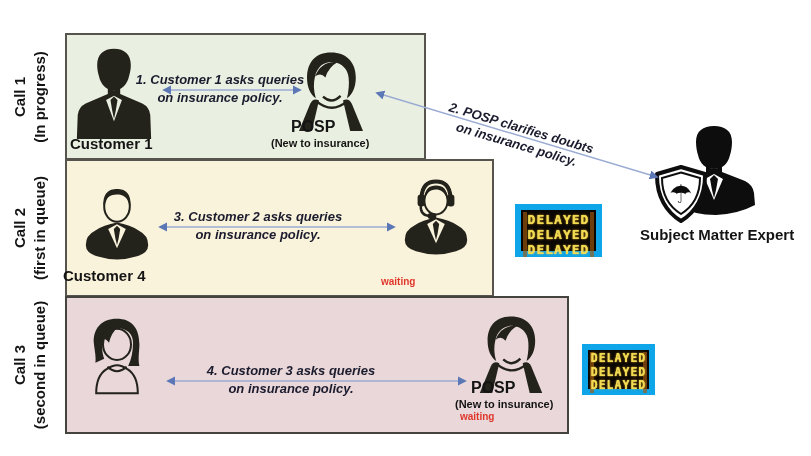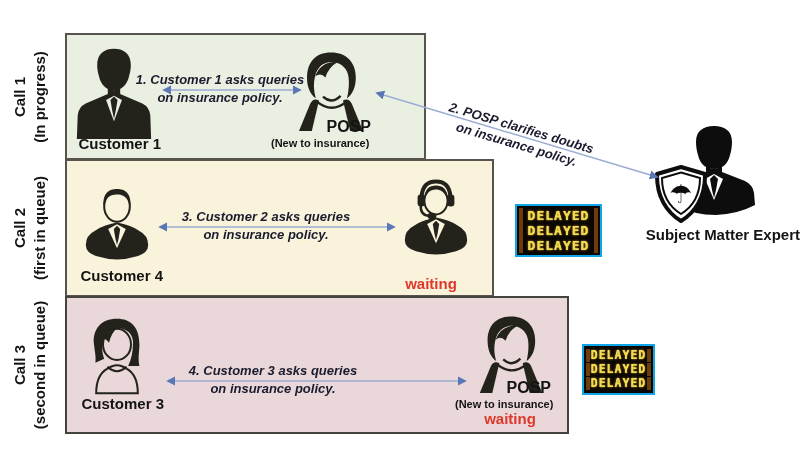--- a/index.html
+++ b/index.html
@@ -8,28 +8,28 @@
   .box{position:absolute;box-sizing:border-box;border:2px solid #56544c;}
   #box1{left:65px;top:33px;width:361px;height:127px;background:#eaf0e1;}
   #box2{left:65px;top:159px;width:429px;height:138px;background:#faf3dc;}
   #box3{left:65px;top:296px;width:504px;height:138px;background:#e9d7d9;border-color:#45433d;}
   .side-label{position:absolute;width:150px;height:40px;transform:rotate(-90deg);
               text-align:center;font-weight:bold;font-size:15px;color:#141414;line-height:1.3;white-space:nowrap;}
   #side1{left:-45px;top:77px;}
   #side2{left:-45px;top:208px;}
   #side3{left:-45px;top:345px;}
   .icon{position:absolute;}
-  .name{position:absolute;font-weight:bold;font-size:15px;color:#141414;text-align:right;line-height:1.1;}
+  .name{position:absolute;font-weight:bold;font-size:15px;color:#141414;text-align:left;line-height:1.1;}
   .name.big{font-size:16px;}
   .sub{position:absolute;font-weight:bold;font-size:11px;color:#141414;line-height:1.1;}
-  .waiting{position:absolute;font-weight:bold;font-size:15px;color:#e0372b;text-align:center;line-height:1.1;}
+  .waiting{position:absolute;font-weight:bold;font-size:10px;color:#e0372b;line-height:1.1;}
   .ann{position:absolute;font-style:italic;font-weight:bold;font-size:13px;color:#1b1b2e;
        text-align:center;line-height:18px;}
   #ann2{line-height:17px;transform:rotate(16.5deg);}
-  .delayed{position:absolute;background:#0a0703;border:2px solid #0ea5e9;box-sizing:border-box;
+  .delayed{position:absolute;background:#0a0703;border:6px solid #0ea5e9;box-sizing:border-box;
            display:flex;flex-direction:column;justify-content:space-evenly;align-items:stretch;padding:2px 2px;}
   .delayed .row{font-family:"DejaVu Sans Mono",monospace;font-weight:bold;color:#f2da4e;
                 letter-spacing:1px;text-align:center;line-height:1;padding:1px 0;
                 text-shadow:0 0 1px #ffec80,0 0 3px rgba(255,170,0,.55);
                 background:linear-gradient(90deg,rgba(160,90,15,.65) 0 4px,transparent 4px calc(100% - 4px),rgba(160,90,15,.65) calc(100% - 4px) 100%);}
   #delayed1 .row{font-size:13px;}
   #delayed2 .row{font-size:11.5px;}
   #arrows{position:absolute;left:0;top:0;pointer-events:none;}
 </style>
 </head>
@@ -53,21 +53,21 @@
     <div>Call 3</div>
     <div>(second in queue)</div>
   </div>
 
   <svg class="icon" style="left:74px;top:47px" width="80" height="92" viewBox="0 0 90 104">
     <path d="M45,2 C33,2 26,9 26,20 C26,24 26.5,28 28,33 C30,42 36,49 45,49 C54,49 60,42 62,33 C63.5,28 64,24 64,20 C64,9 57,2 45,2 Z" fill="#23221b"></path>
     <path d="M38,45 L38,53 L13,64 Q5,68 4,77 L3,104 L87,104 L86,77 Q85,68 77,64 L52,53 L52,45 Q48,49 45,49 Q42,49 38,45 Z" fill="#23221b"></path>
     <path d="M45,55 L36,60 L45,84 L54,60 Z" fill="#eaf0e1"></path>
     <path d="M45,56 L41,60 L43,72 L45,81 L47,72 L49,60 Z" fill="#23221b"></path>
   </svg>
-  <div class="name" style="left:61px;top:136px;width:100px">Customer 1</div>
+  <div class="name" style="left:70px;top:136px;width:100px">Customer 1</div>
 
   <svg class="icon" style="left:291px;top:51px;--bg:#eaf0e1" width="80" height="80" viewBox="0 0 100 100">
     <ellipse cx="51" cy="36" rx="18" ry="20" style="fill:var(--bg)"></ellipse>
     <path d="M50,2 C30,2 20,15 20,33 C20,45 24,54 31,59 C28,49 28,40 30,32 C33,19 42,13 53,14 C64,15 71,23 72,33 C73,41 72,50 70,59 C77,54 81,45 81,33 C81,15 70,2 50,2 Z" fill="#23221b"></path>
     <path d="M30,32 Q38,12 58,14 Q47,20 43,33 Q37,26 30,32 Z" fill="#23221b"></path>
     <path d="M40,57 Q51,67 62,56" fill="none" stroke="#23221b" stroke-width="3"></path>
     <path d="M32,63 Q51,79 70,63" fill="none" stroke="#23221b" stroke-width="3"></path>
     <path d="M10,100 L24,66 Q28,58 35,62 L26,100 Z" fill="#23221b"></path>
     <path d="M90,100 L76,66 Q72,58 65,62 L74,100 Z" fill="#23221b"></path>
   </svg>
@@ -95,54 +95,53 @@
     <rect x="27" y="18" width="9" height="15" rx="4" fill="#23221b"></rect>
     <rect x="64" y="18" width="9" height="15" rx="4" fill="#23221b"></rect>
     <path d="M31,32 Q30,44 42,45" fill="none" stroke="#23221b" stroke-width="3"></path>
     <ellipse cx="45" cy="45" rx="5.5" ry="4" fill="#23221b"></ellipse>
     <path d="M50,47 Q33,50 23,57 Q11,63 11,75 Q11,85 25,89 Q38,93 50,93 Q62,93 75,89 Q89,85 89,75 Q89,63 77,57 Q67,50 50,47 Z" fill="#23221b"></path>
     <path d="M50,49 L39,55 L50,79 L61,55 Z" style="fill:var(--bg)"></path>
     <path d="M50,51 L46,55 L48,67 L50,75 L52,67 L54,55 Z" fill="#23221b"></path>
   </svg>
   <div class="waiting" style="left:381px;top:276px;width:100px">waiting</div>
 
-  <div id="ann3" class="ann" style="left:166px;top:208px;width:200px">
+  <div id="ann3" class="ann" style="left:158px;top:208px;width:200px">
     <div>3. Customer 2 asks queries</div>
     <div>on insurance policy.</div>
   </div>
 
   <div id="delayed1" class="delayed" style="left:515px;top:204px;width:87px;height:53px">
     <div class="row">DELAYED</div>
     <div class="row">DELAYED</div>
     <div class="row">DELAYED</div>
   </div>
 
   <svg class="icon" style="left:77px;top:315px;--bg:#e9d7d9" width="80" height="86" viewBox="0 0 100 104">
     <ellipse cx="50" cy="35" rx="17.5" ry="19.5" style="fill:var(--bg)" stroke="#23221b" stroke-width="2.5"></ellipse>
     <path d="M50,3 C30,3 20,16 21,33 C22,43 24,50 23,58 L34,53 C31,45 31,36 33,29 C36,17 46,13 55,15 C65,17 70,24 70,33 C70,44 68,54 64,62 L78,62 C76,52 78,43 78,35 C78,13 67,3 50,3 Z" fill="#23221b"></path>
     <path d="M28,30 Q34,12 52,13 Q43,20 40,33 Q34,25 28,30 Z" fill="#23221b"></path>
     <path d="M24,96 Q24,74 37,66 Q44,61 50,61 Q56,61 63,66 Q76,74 76,96 Z" style="fill:var(--bg)" stroke="#23221b" stroke-width="2.5"></path>
     <path d="M38,63 Q50,74 62,63" fill="none" stroke="#23221b" stroke-width="2.5"></path>
   </svg>
-  <div class="name" style="left:64px;top:396px;width:100px">Customer 3</div>
 
   <svg class="icon" style="left:471px;top:315px;--bg:#e9d7d9" width="80" height="78" viewBox="0 0 100 100">
     <ellipse cx="51" cy="36" rx="18" ry="20" style="fill:var(--bg)"></ellipse>
     <path d="M50,2 C30,2 20,15 20,33 C20,45 24,54 31,59 C28,49 28,40 30,32 C33,19 42,13 53,14 C64,15 71,23 72,33 C73,41 72,50 70,59 C77,54 81,45 81,33 C81,15 70,2 50,2 Z" fill="#23221b"></path>
     <path d="M30,32 Q38,12 58,14 Q47,20 43,33 Q37,26 30,32 Z" fill="#23221b"></path>
     <path d="M40,57 Q51,67 62,56" fill="none" stroke="#23221b" stroke-width="3"></path>
     <path d="M32,63 Q51,79 70,63" fill="none" stroke="#23221b" stroke-width="3"></path>
     <path d="M10,100 L24,66 Q28,58 35,62 L26,100 Z" fill="#23221b"></path>
     <path d="M90,100 L76,66 Q72,58 65,62 L74,100 Z" fill="#23221b"></path>
   </svg>
   <div class="name big" style="left:471px;top:379px;width:80px">POSP</div>
   <div class="sub" style="left:455px;top:398px;width:112px">(New to insurance)</div>
   <div class="waiting" style="left:460px;top:411px;width:100px">waiting</div>
 
-  <div id="ann4" class="ann" style="left:173px;top:362px;width:200px">
+  <div id="ann4" class="ann" style="left:191px;top:362px;width:200px">
     <div>4. Customer 3 asks queries</div>
     <div>on insurance policy.</div>
   </div>
 
   <div id="delayed2" class="delayed" style="left:582px;top:344px;width:73px;height:51px">
     <div class="row">DELAYED</div>
     <div class="row">DELAYED</div>
     <div class="row">DELAYED</div>
   </div>
 

